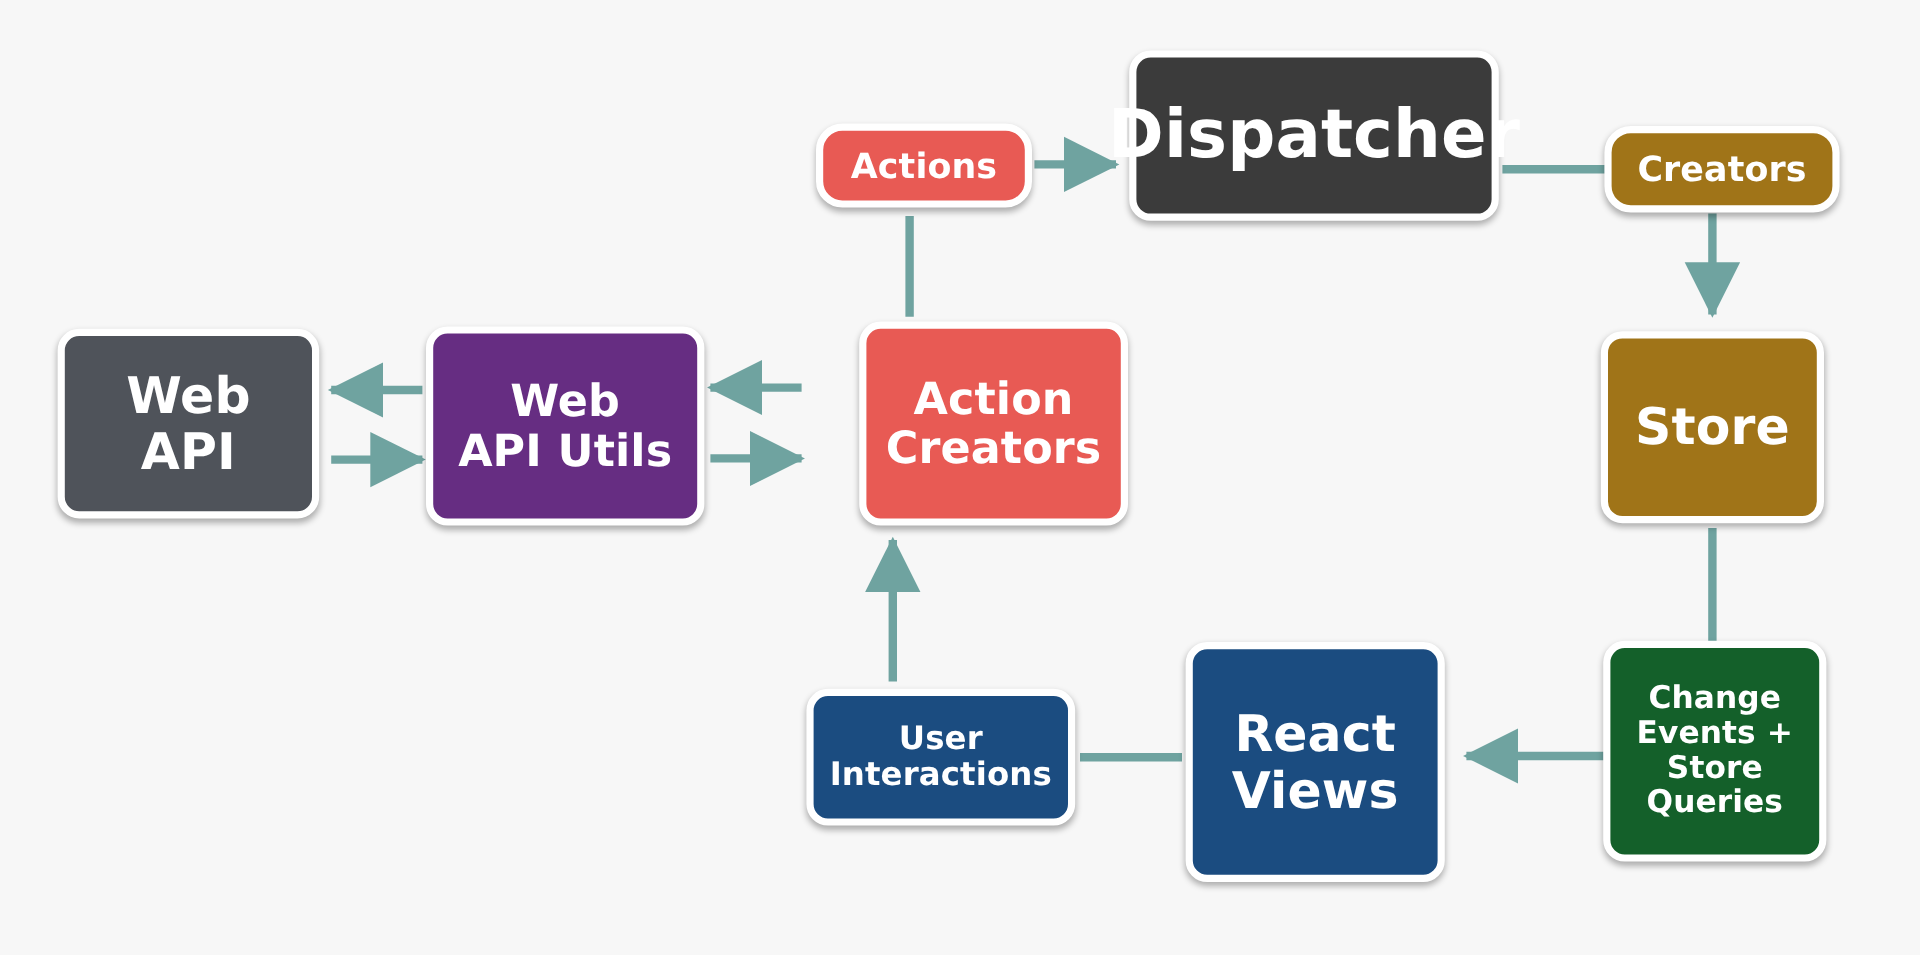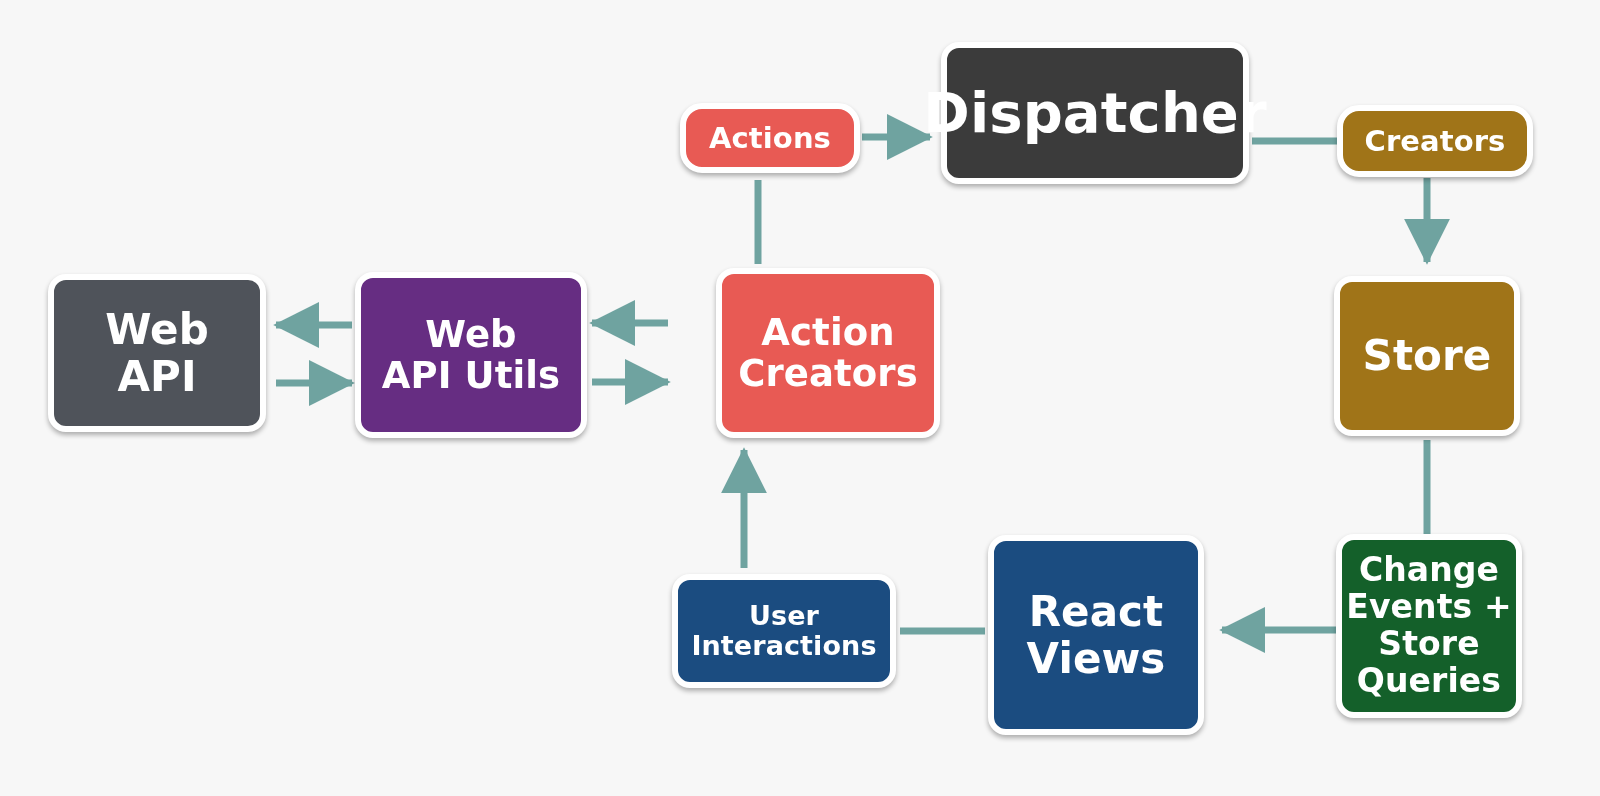--- a/index.html
+++ b/index.html
@@ -88,21 +88,21 @@
   </svg>
 
   <div class="node small" style="left: 680px; top: 103px; width: 180px; height: 70px; background: rgb(232, 90, 84); font-size: 29px; border-color: rgb(255, 255, 255);">Actions</div>
 
   <div class="node" style="left: 941px; top: 42px; width: 308px; height: 142px; background: rgb(59, 59, 59); font-size: 56px; border-color: rgb(255, 255, 255);">Dispatcher</div>
 
   <div class="node small" style="left: 1337px; top: 105px; width: 196px; height: 72px; background: rgb(160, 116, 24); font-size: 29px; border-color: rgb(255, 255, 255);">Creators</div>
 
   <div class="node" style="left: 1334px; top: 276px; width: 186px; height: 160px; background: rgb(160, 116, 24); font-size: 42px; border-color: rgb(255, 255, 255);">Store</div>
 
-  <div class="node" style="left: 1336px; top: 534px; width: 186px; height: 184px; background: rgb(20, 96, 42); font-size: 33px; border-color: rgb(255, 255, 255);">Change
+  <div class="node" style="left: 1336px; top: 534px; width: 186px; height: 184px; background: rgb(20, 96, 42); font-size: 26px; border-color: rgb(255, 255, 255);">Change
 Events +
 Store
 Queries</div>
 
   <div class="node" style="left: 988px; top: 535px; width: 216px; height: 200px; background: rgb(27, 76, 128); font-size: 42px; border-color: rgb(255, 255, 255);">React
 Views</div>
 
   <div class="node" style="left: 672px; top: 574px; width: 224px; height: 114px; background: rgb(27, 76, 128); font-size: 27px; border-color: rgb(255, 255, 255);">User
 Interactions</div>
 

